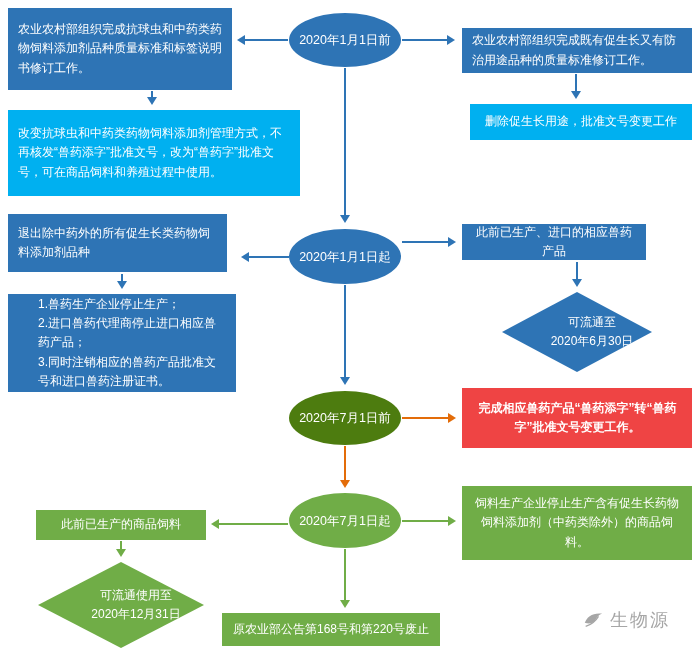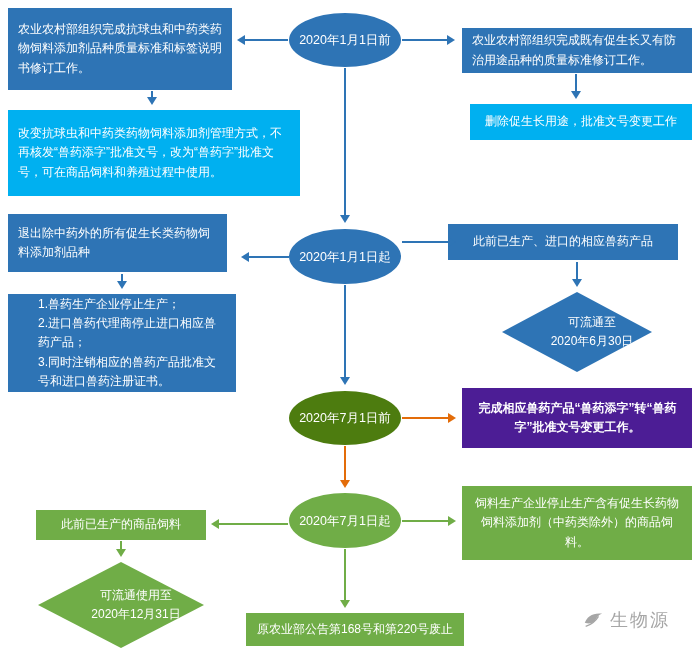--- a/index.html
+++ b/index.html
@@ -13,21 +13,21 @@
   .rect.center{justify-content:center;text-align:center;}
   .rect.bold{font-weight:700;}
   .ellipse{border-radius:50%;display:flex;align-items:center;justify-content:center;font-size:12.5px;text-align:center;}
   .diamond{display:flex;align-items:center;justify-content:center;text-align:center;
     clip-path:polygon(50% 0,100% 50%,50% 100%,0 50%);}
   .preline{white-space:pre-line;padding-left:30px;}
 
   .bg-blue{background:#2e74b5;}
   .bg-cyan{background:#00b0f0;}
   .bg-orange-dark{background:#4d7c0f;}
-  .bg-orange{background:#4c1d95;padding-left:11px;}
+  .bg-orange{background:#ef4444;padding-left:11px;}
   .bg-green{background:#70ad47;}
 
   .c-blue{--c:#2e74b5;}
   .c-orange{--c:#e36c09;}
   .c-green{--c:#70ad47;}
 
   .arrow{position:absolute;}
   .ah{height:2px;background:var(--c);}
   .ah.dir-right::after{content:'';position:absolute;right:-8px;top:50%;transform:translateY(-50%);
     border:5px solid transparent;border-left:8px solid var(--c);}
@@ -60,21 +60,21 @@
   <div class="node rect bg-cyan" style="left:8px;top:110px;width:292px;height:86px;">改变抗球虫和中药类药物饲料添加剂管理方式，不再核发“兽药添字”批准文号，改为“兽药字”批准文号，可在商品饲料和养殖过程中使用。</div>
 
   <div class="node rect center bg-cyan" style="left:470px;top:104px;width:222px;height:36px;">删除促生长用途，批准文号变更工作</div>
 
   <div class="arrow av c-blue dir-down" style="left:344px;top:68px;height:152px;"></div>
 
   <div class="node ellipse bg-blue" style="left:289px;top:229px;width:112px;height:55px;">2020年1月1日起</div>
 
   <div class="node rect bg-blue" style="left:8px;top:214px;width:219px;height:58px;">退出除中药外的所有促生长类药物饲料添加剂品种</div>
 
-  <div class="node rect center bg-blue" style="left:448px;top:224px;width:230px;height:36px;text-align:center;">此前已生产、进口的相应兽药产品</div>
+  <div class="node rect center bg-blue" style="left:462px;top:224px;width:184px;height:36px;text-align:center;">此前已生产、进口的相应兽药产品</div>
 
   <div class="arrow ah c-blue dir-left" style="left:244px;top:256px;width:45px;"></div>
   <div class="arrow ah c-blue dir-right" style="left:402px;top:241px;width:51px;"></div>
 
   <div class="arrow av c-blue dir-down" style="left:121px;top:274px;height:12px;"></div>
 
   <div class="node rect bg-blue preline" style="left:8px;top:294px;width:228px;height:98px;">1.兽药生产企业停止生产；
 2.进口兽药代理商停止进口相应兽药产品；
 3.同时注销相应的兽药产品批准文号和进口兽药注册证书。</div>
 
@@ -103,21 +103,21 @@
 
   <div class="node rect center bg-green" style="left:36px;top:510px;width:170px;height:30px;">此前已生产的商品饲料</div>
 
   <div class="arrow av c-green dir-down" style="left:120px;top:541px;height:13px;"></div>
 
   <div class="node diamond bg-green preline" style="left:38px;top:562px;width:166px;height:86px;">可流通使用至
 2020年12月31日</div>
 
   <div class="arrow av c-green dir-down" style="left:344px;top:549px;height:56px;"></div>
 
-  <div class="node rect center bg-green" style="left:246px;top:613px;width:218px;height:33px;">原农业部公告第168号和第220号废止</div>
+  <div class="node rect center bg-green" style="left:222px;top:613px;width:218px;height:33px;">原农业部公告第168号和第220号废止</div>
 
   <div class="watermark">
     <span style="display:inline-flex;">
       <svg viewBox="0 0 24 24" width="22" height="22" aria-hidden="true">
         <path d="M3 15c4-9 10-10 19-10-5 2-6 5-8 8-2.5 2.5-6 3.5-11 2z" fill="#a6a6a6"></path>
         <path d="M4 19c6-2 11-6 14-11" stroke="#a6a6a6" stroke-width="1.4" fill="none"></path>
       </svg>
     </span>
     <span>生物源</span>
   </div>

